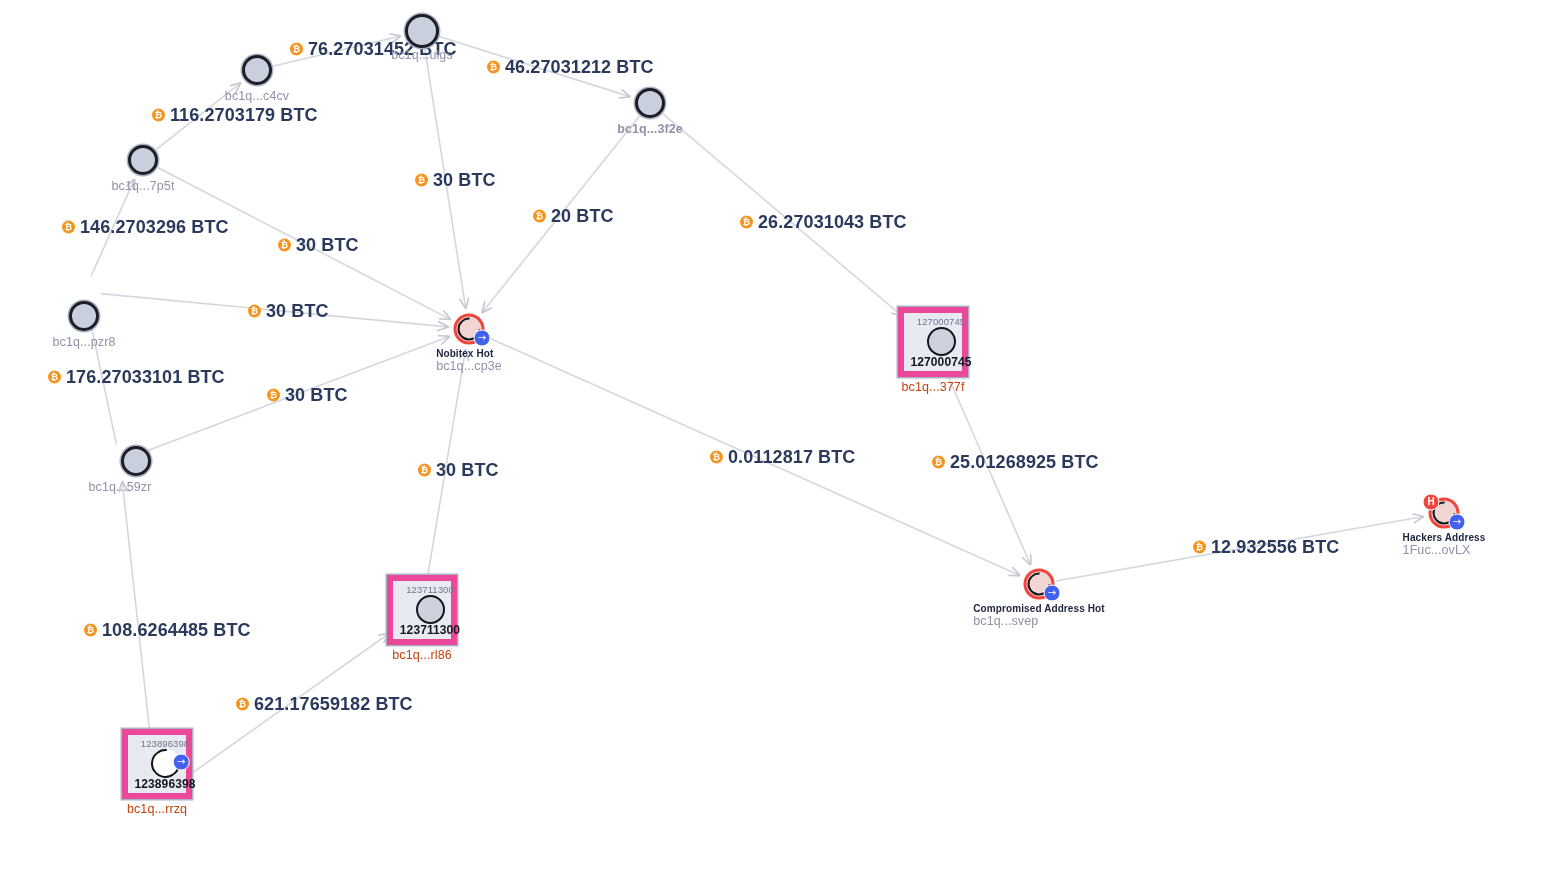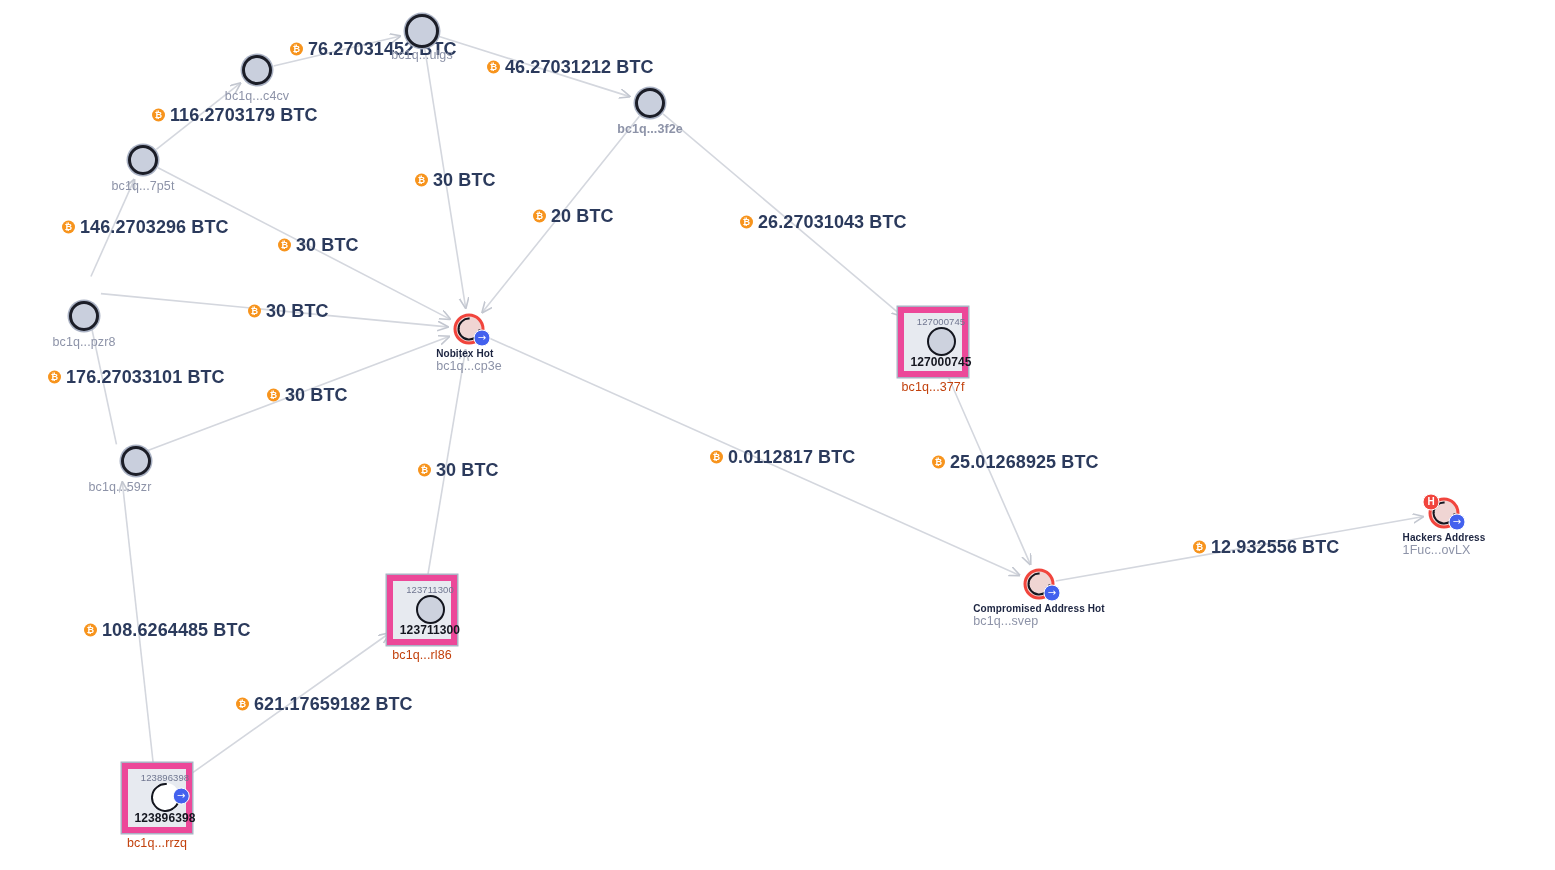--- a/index.html
+++ b/index.html
@@ -404,21 +404,21 @@
         <span class="cluster-sub">bc1q...377f</span>
       </div>
       <div class="cluster" style="left: 422px; top: 610px;">
         <div class="cluster-box">
           <span class="cluster-top-id">123711300</span>
           <div class="cluster-node-circle "></div>
           <span class="cluster-bottom-id">123711300</span>
         </div>
         <span class="cluster-sub">bc1q...rl86</span>
       </div>
-      <div class="cluster" style="left: 157px; top: 798px;">
+      <div class="cluster" style="left: 157px; top: 764px;">
         <div class="cluster-box">
           <span class="cluster-top-id">123896398</span>
           <div class="cluster-node-circle white">
             <span class="badge-arrow">→</span>
           </div>
           <span class="cluster-bottom-id">123896398</span>
         </div>
         <span class="cluster-sub">bc1q...rrzq</span>
       </div>
     </div>

